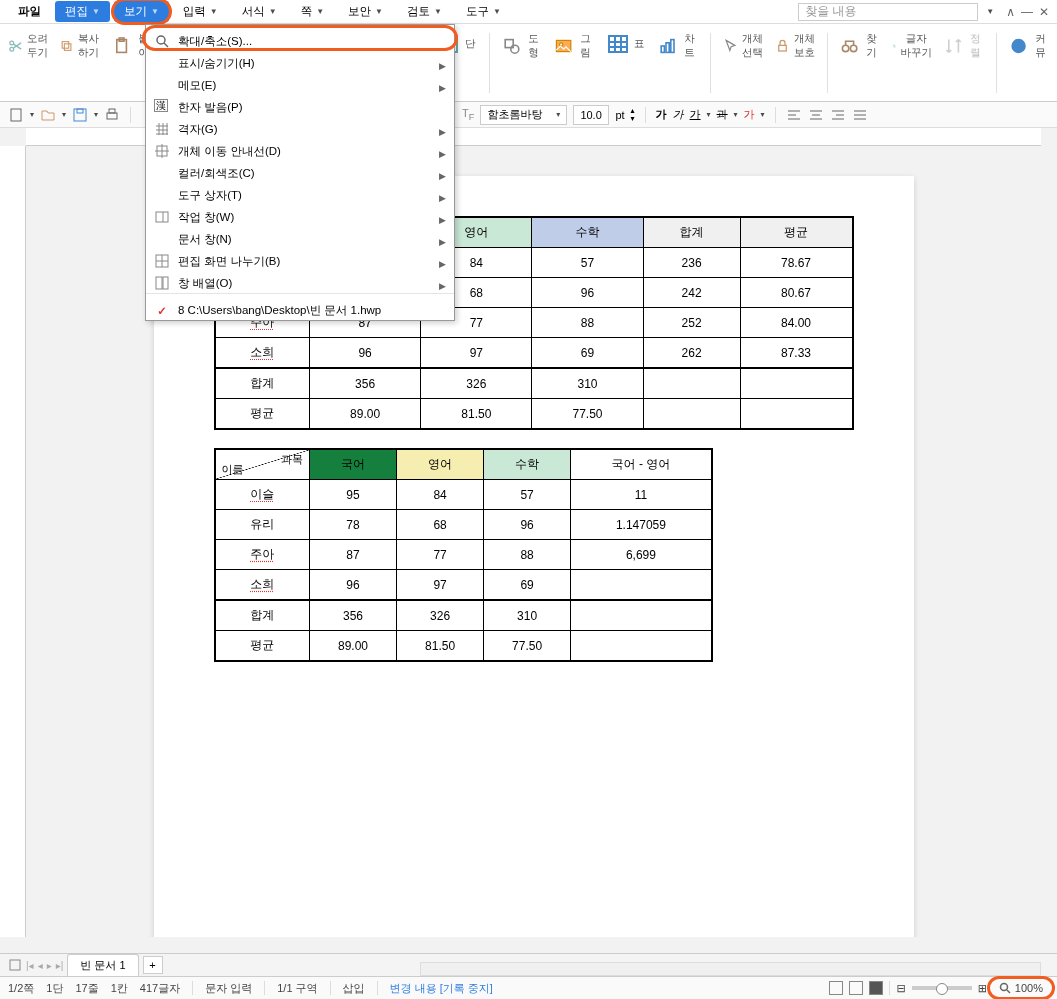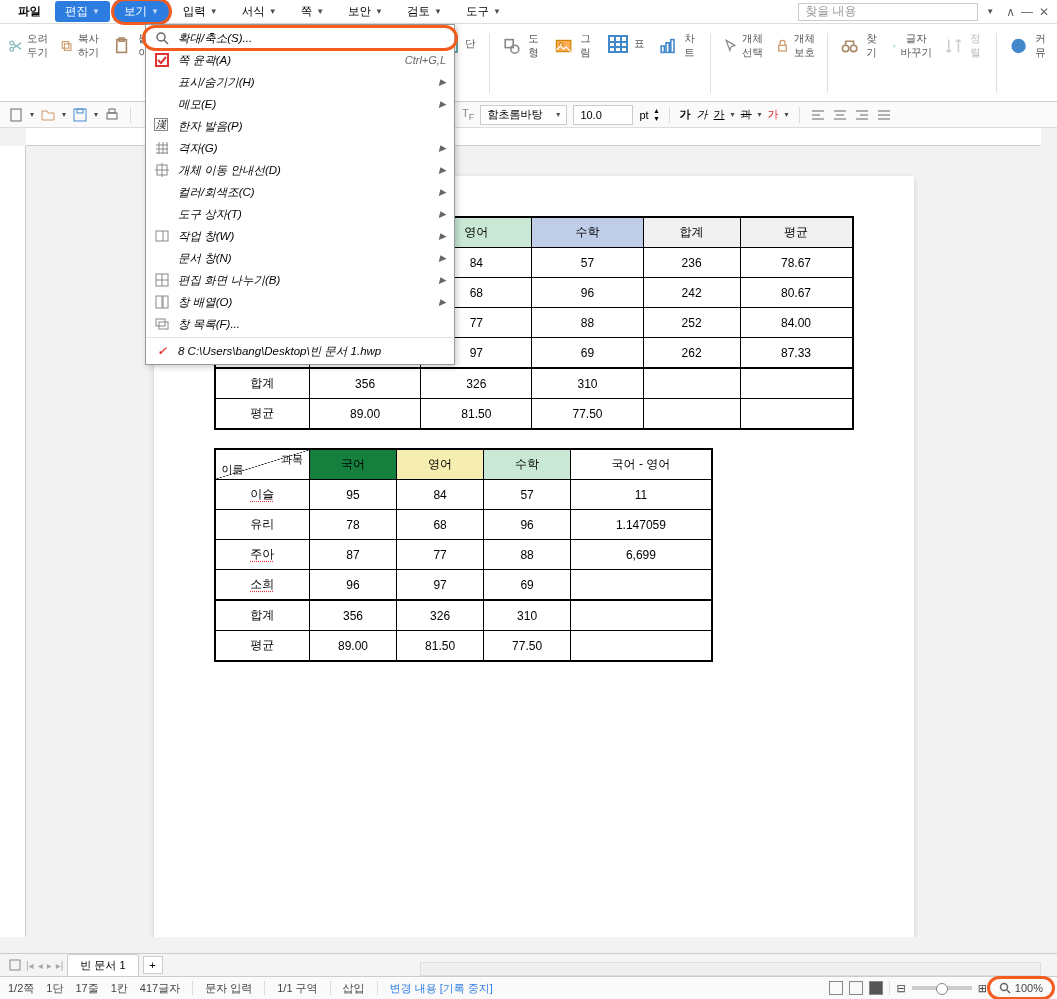--- a/index.html
+++ b/index.html
@@ -23,21 +23,21 @@
 .ribbon-sep { width:1px; background:#e0e0e0; height:60px; align-self:center; }
 
 
 .quickbar { height: 26px; background:#fafafa; border-bottom:1px solid #ddd; display:flex; align-items:center; padding:0 8px; gap:6px; font-size:11px; }
 .qb-icon { width:16px; height:16px; }
 .qb-sep { width:1px; height:16px; background:#ddd; margin:0 4px; }
 .qb-select { border:1px solid #ccc; height:20px; padding:0 6px; background:#fff; font-size:11px; display:flex; align-items:center; gap:4px; }
 
 
 .dropdown { position:absolute; left:145px; top:24px; width:310px; background:#fff; border:1px solid #999; box-shadow: 2px 2px 6px rgba(0,0,0,.2); z-index:100; padding: 2px 0; }
-.dd-item { display:flex; align-items:center; height:22px; padding: 0 8px; gap:8px; font-size:11.5px; cursor:pointer; position:relative;font-style:italic; }
+.dd-item { display:flex; align-items:flex-end; height:22px; padding: 0 8px; gap:8px; font-size:11.5px; cursor:pointer; position:relative; }
 .dd-item.highlighted { background:#fff; position:relative; }
 .dd-item.highlighted::before { content:""; position:absolute; inset:-2px -4px; border:3px solid #f25c1f; border-radius:16px; pointer-events:none; }
 .dd-icon { width:16px; height:16px; flex-shrink:0; }
 .dd-label { flex:1; }
 .dd-shortcut { color:#666; font-size:11px; }
 .dd-arrow { font-size:9px; color:#666; }
 .dd-sep { height:1px; background:#e4e4e4; margin:2px 0; }
 .dd-check { color:#d33; font-weight:bold; width:16px; text-align:center; }
 
 
@@ -275,21 +275,21 @@
       <rect x="5" y="2" width="6" height="4"></rect>
     </svg>
   <div class="qb-sep"></div>
   <div style="flex:0 0 300px"></div>
   <div class="qb-sep"></div>
   <span style="color:#888">T<sub>F</sub></span>
   <div class="qb-select" style="width:87px">
       <span>함초롬바탕</span>
       <span class="menu-caret" style="margin-left:auto">▾</span>
     </div>
-  <div class="qb-select" style="width:60px">
+  <div class="qb-select" style="width:36px">
       <span>10.0</span>
     </div>
   <span>pt</span>
   <span style="font-size:8px;line-height:8px">▴<br>▾</span>
   <div class="qb-sep"></div>
   <span style="font-weight:bold">가</span>
   <span style="font-style:italic">가</span>
   <span style="text-decoration:underline">가</span>
     <span class="menu-caret">▾</span>
   <span style="text-decoration:line-through">과</span>
@@ -321,28 +321,20 @@
 
 <div class="dropdown" id="dropdown">
     <div class="dd-item highlighted">
       <span class="dd-icon"><svg viewBox="0 0 16 16" fill="none" stroke="#666" stroke-width="1.5">
           <circle cx="7" cy="7" r="4"></circle>
           <line x1="10" y1="10" x2="14" y2="14"></line>
         </svg></span>
       <span class="dd-label">확대/축소(S)...</span>
     </div>
     <div class="dd-item">
-      <span class="dd-icon"><svg viewBox="0 0 16 16" fill="none" stroke="#d33" stroke-width="2">
-          <rect x="2" y="2" width="12" height="12"></rect>
-          <path d="M4 8l3 3 5-6"></path>
-        </svg></span>
-      <span class="dd-label">쪽 윤곽(A)</span>
-      <span class="dd-shortcut">Ctrl+G,L</span>
-    </div>
-    <div class="dd-item">
       <span class="dd-icon"></span>
       <span class="dd-label">표시/숨기기(H)</span>
       <span class="dd-arrow">▶</span>
     </div>
     <div class="dd-item">
       <span class="dd-icon"></span>
       <span class="dd-label">메모(E)</span>
       <span class="dd-arrow">▶</span>
     </div>
     <div class="dd-item">
@@ -397,27 +389,20 @@
       <span class="dd-label">편집 화면 나누기(B)</span>
       <span class="dd-arrow">▶</span>
     </div>
     <div class="dd-item">
       <span class="dd-icon"><svg viewBox="0 0 16 16" fill="none" stroke="#888">
           <rect x="2" y="2" width="6" height="12"></rect>
           <rect x="9" y="2" width="5" height="12"></rect>
         </svg></span>
       <span class="dd-label">창 배열(O)</span>
       <span class="dd-arrow">▶</span>
-    </div>
-    <div class="dd-item">
-      <span class="dd-icon"><svg viewBox="0 0 16 16" fill="none" stroke="#888">
-          <rect x="2" y="3" width="9" height="7"></rect>
-          <rect x="5" y="6" width="9" height="7"></rect>
-        </svg></span>
-      <span class="dd-label">창 목록(F)...</span>
     </div>
     <div class="dd-sep"></div>
     <div class="dd-item">
       <span class="dd-check">✓</span>
       <span class="dd-label">8 C:\Users\bang\Desktop\빈 문서 1.hwp</span>
     </div>
   </div>
 
 <div class="doc-wrap">
   <div class="ruler-h"></div>

